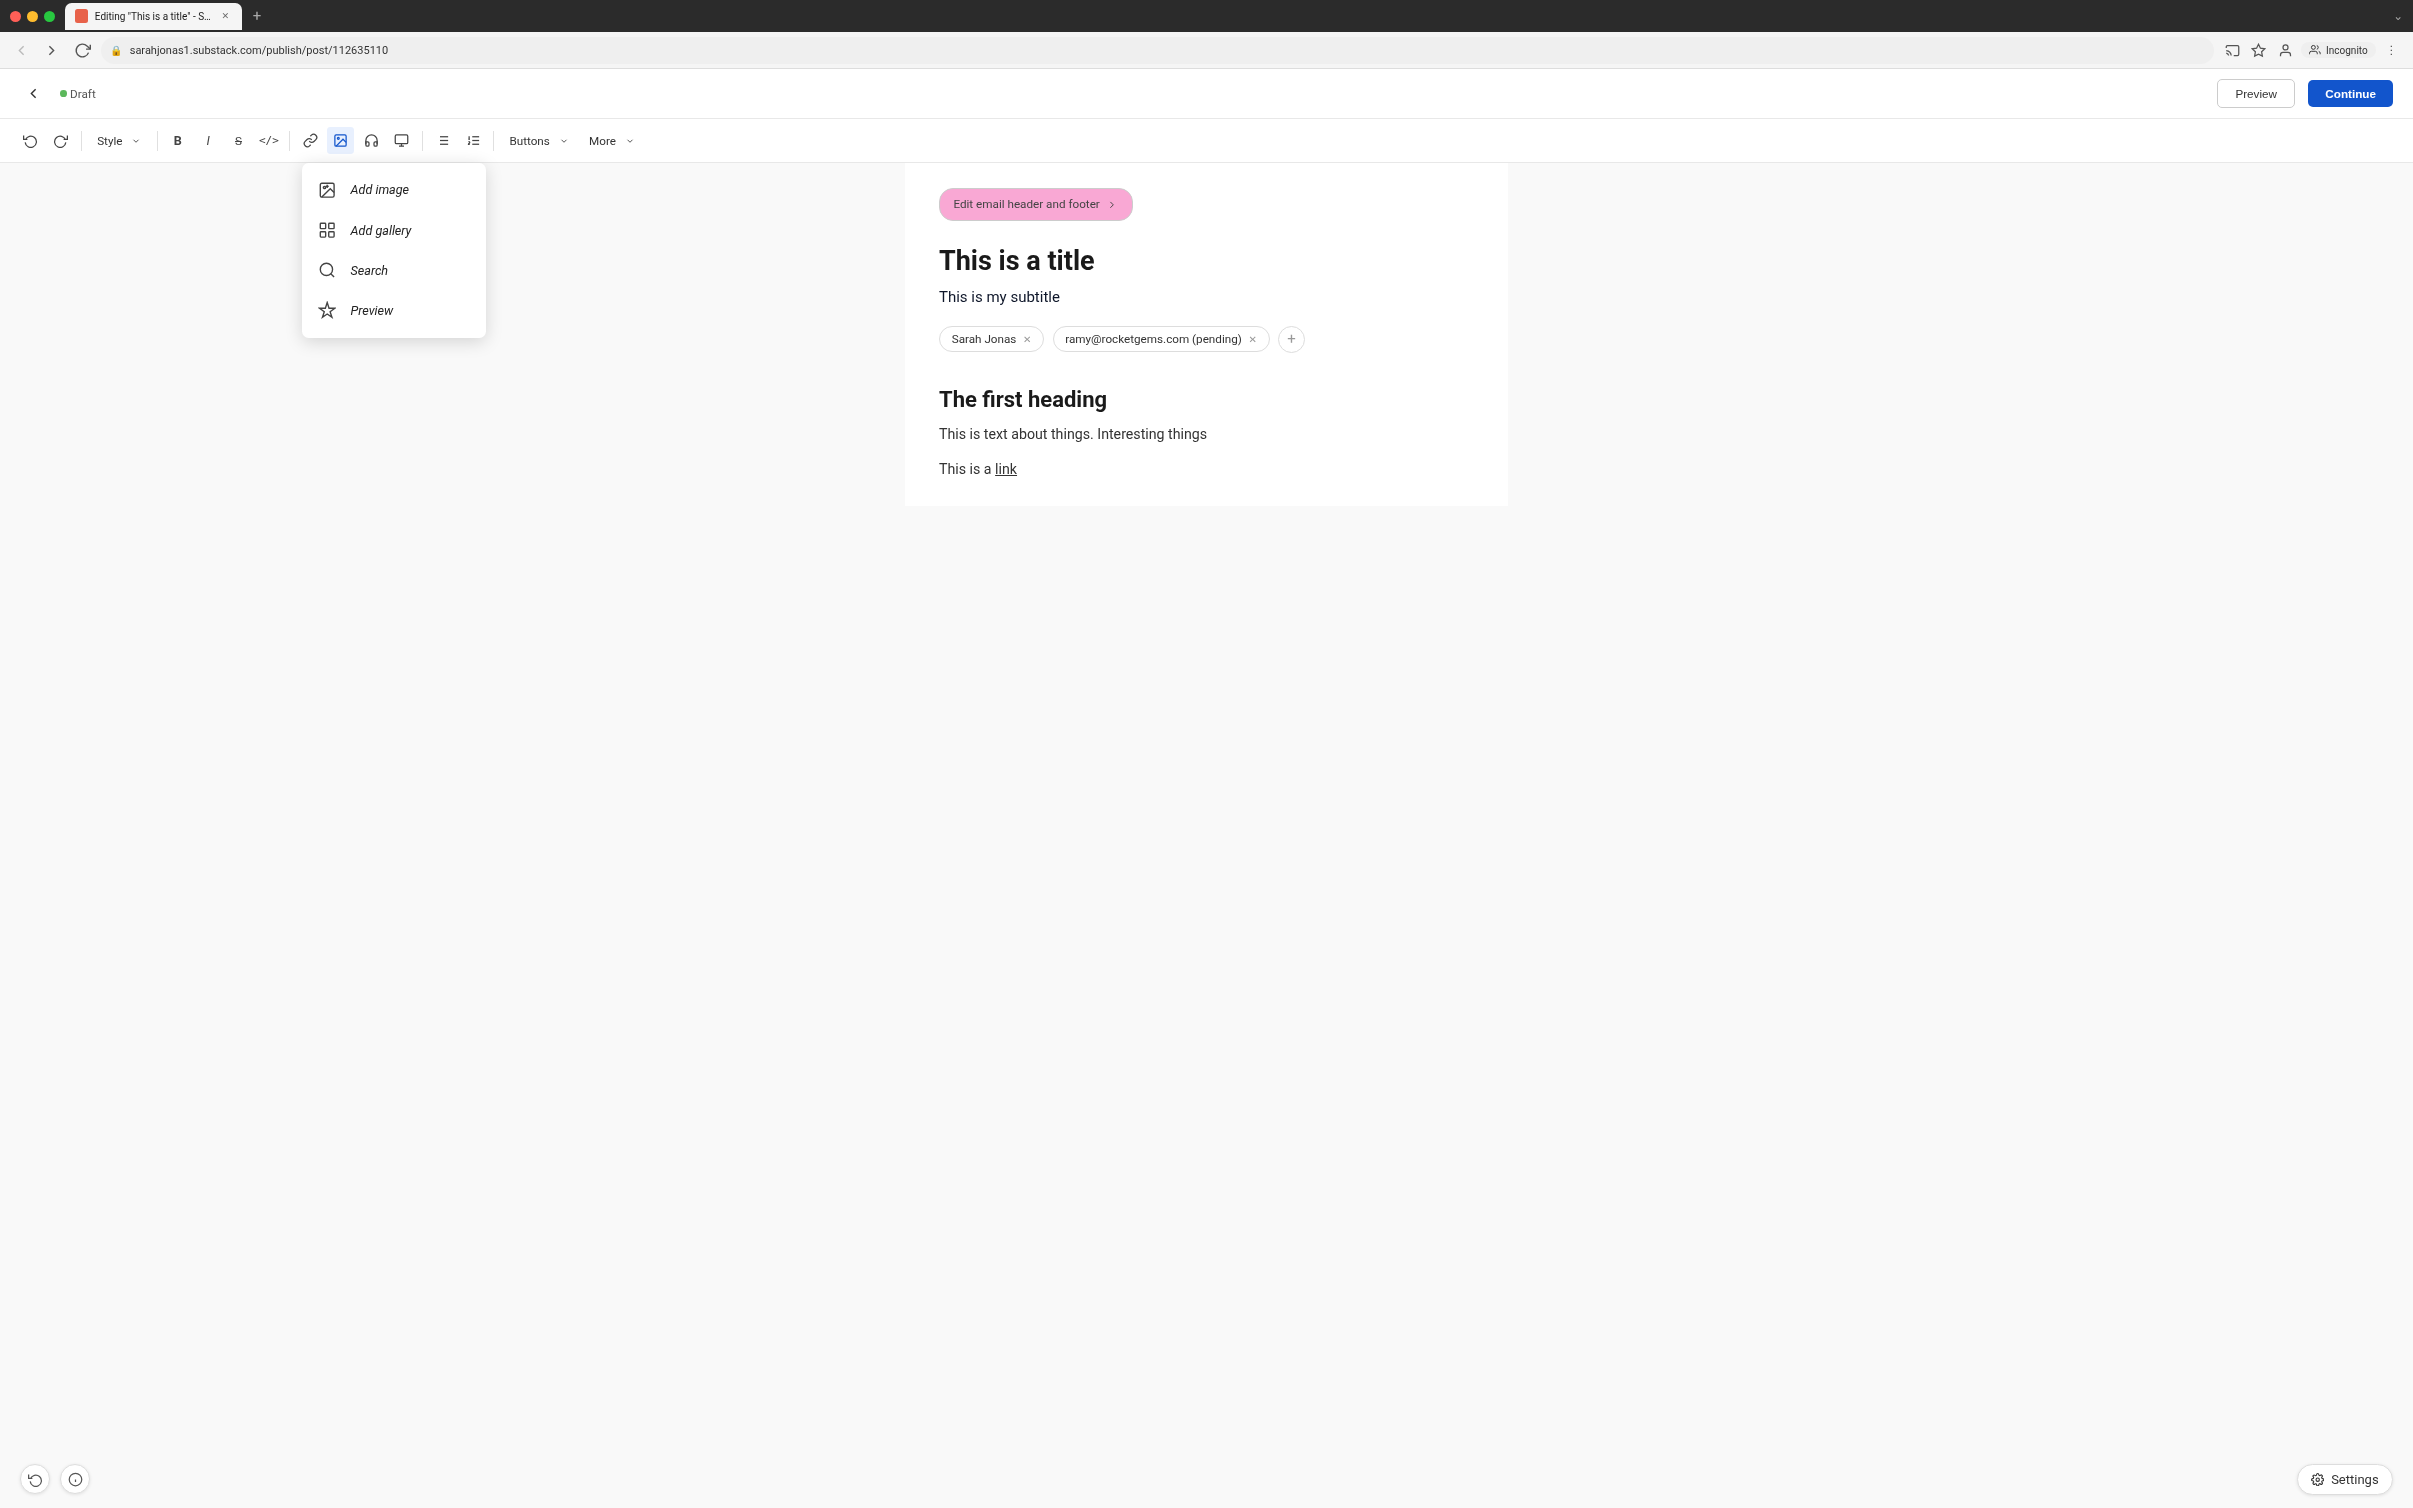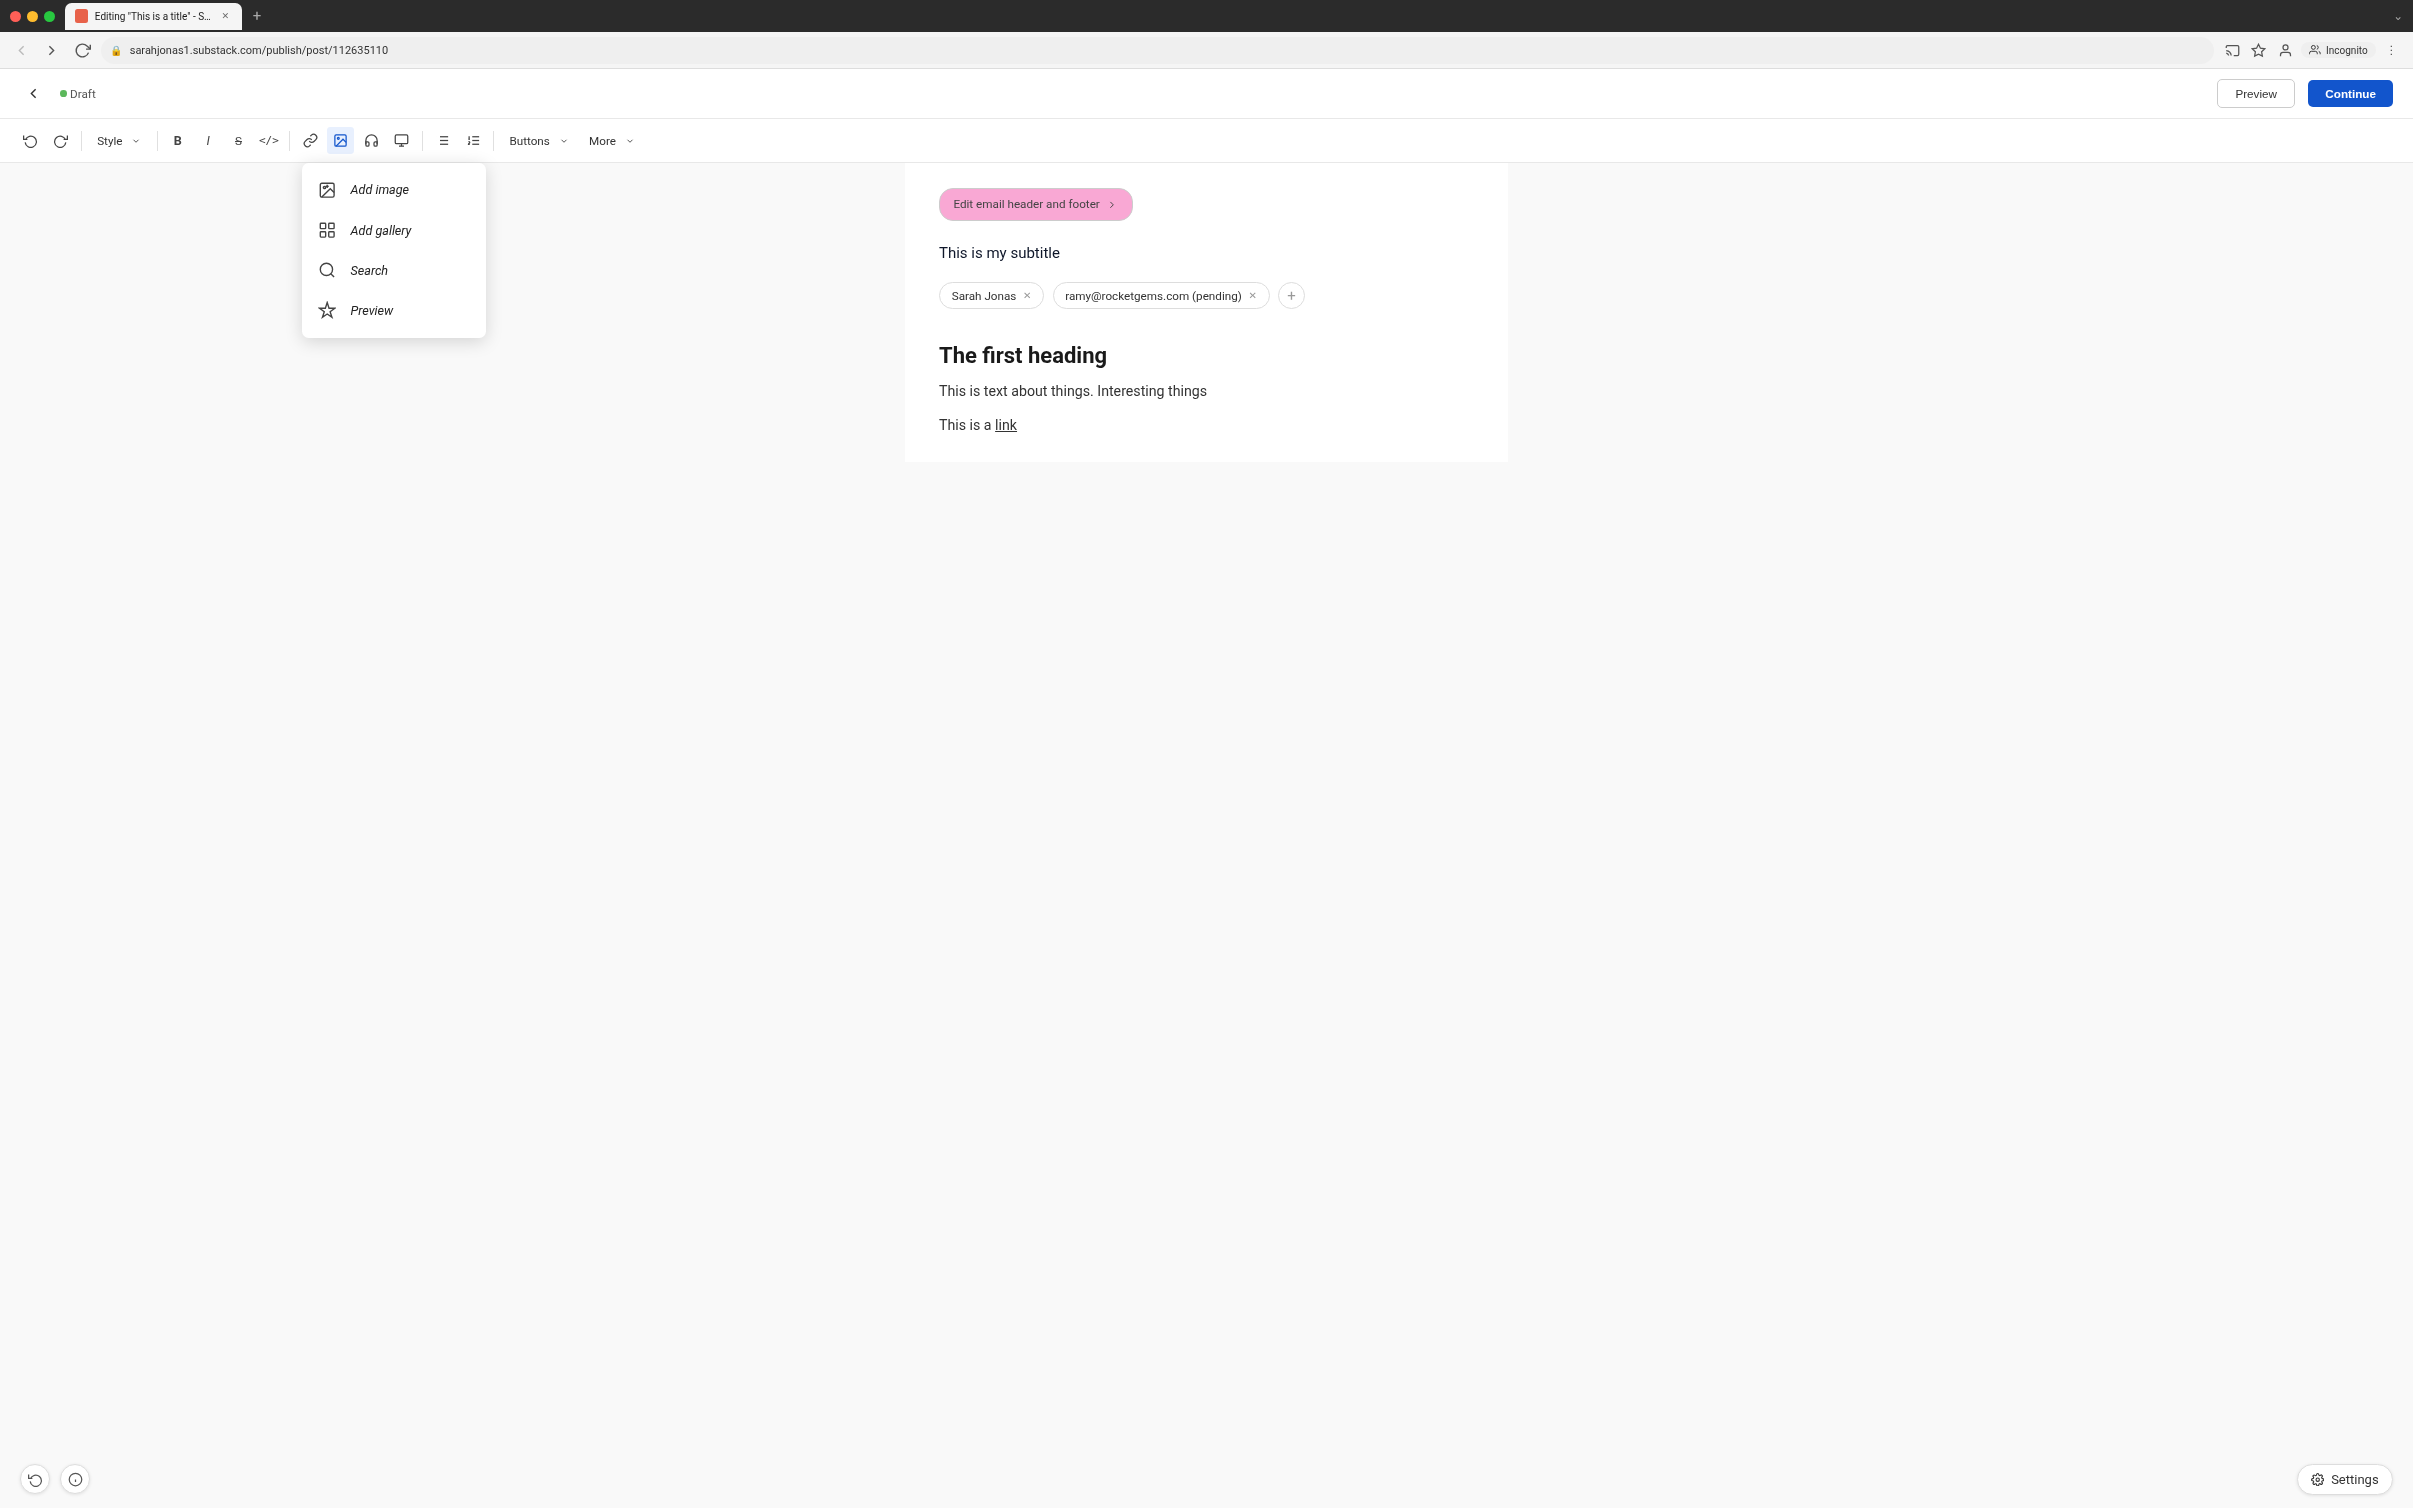--- a/index.html
+++ b/index.html
@@ -363,20 +363,21 @@
     }
 
     .post-subtitle {
       font-size: 15px;
       color: #0f172a;
       margin-bottom: 20px;
     }
 
     .authors-row {
       display: flex;
+      align-items: center;
       gap: 8.4px;
       margin-bottom: 34px;
       flex-wrap: wrap;
     }
 
     .author-tag {
       display: flex;
       align-items: center;
       gap: 6.7px;
       border: 0.8px solid #ddd;
@@ -739,20 +740,21 @@
   <div class="editor-wrapper">
     <div class="editor-content">
 
       <div class="email-header-btn">
         <span>Edit email header and footer</span>
         <svg width="11.7" height="11.7" viewBox="0 0 24 24" fill="none" stroke="currentColor" stroke-width="2">
           <polyline points="9 18 15 12 9 6"></polyline>
         </svg>
       </div>
 
+      <h1 class="post-title">This is a title</h1>
       <p class="post-subtitle">This is my subtitle</p>
 
       <div class="authors-row">
         <div class="author-tag">
           <span>Sarah Jonas</span>
           <span class="author-tag-close">✕</span>
         </div>
         <div class="author-tag">
           <span>ramy@rocketgems.com (pending)</span>
           <span class="author-tag-close">✕</span>

